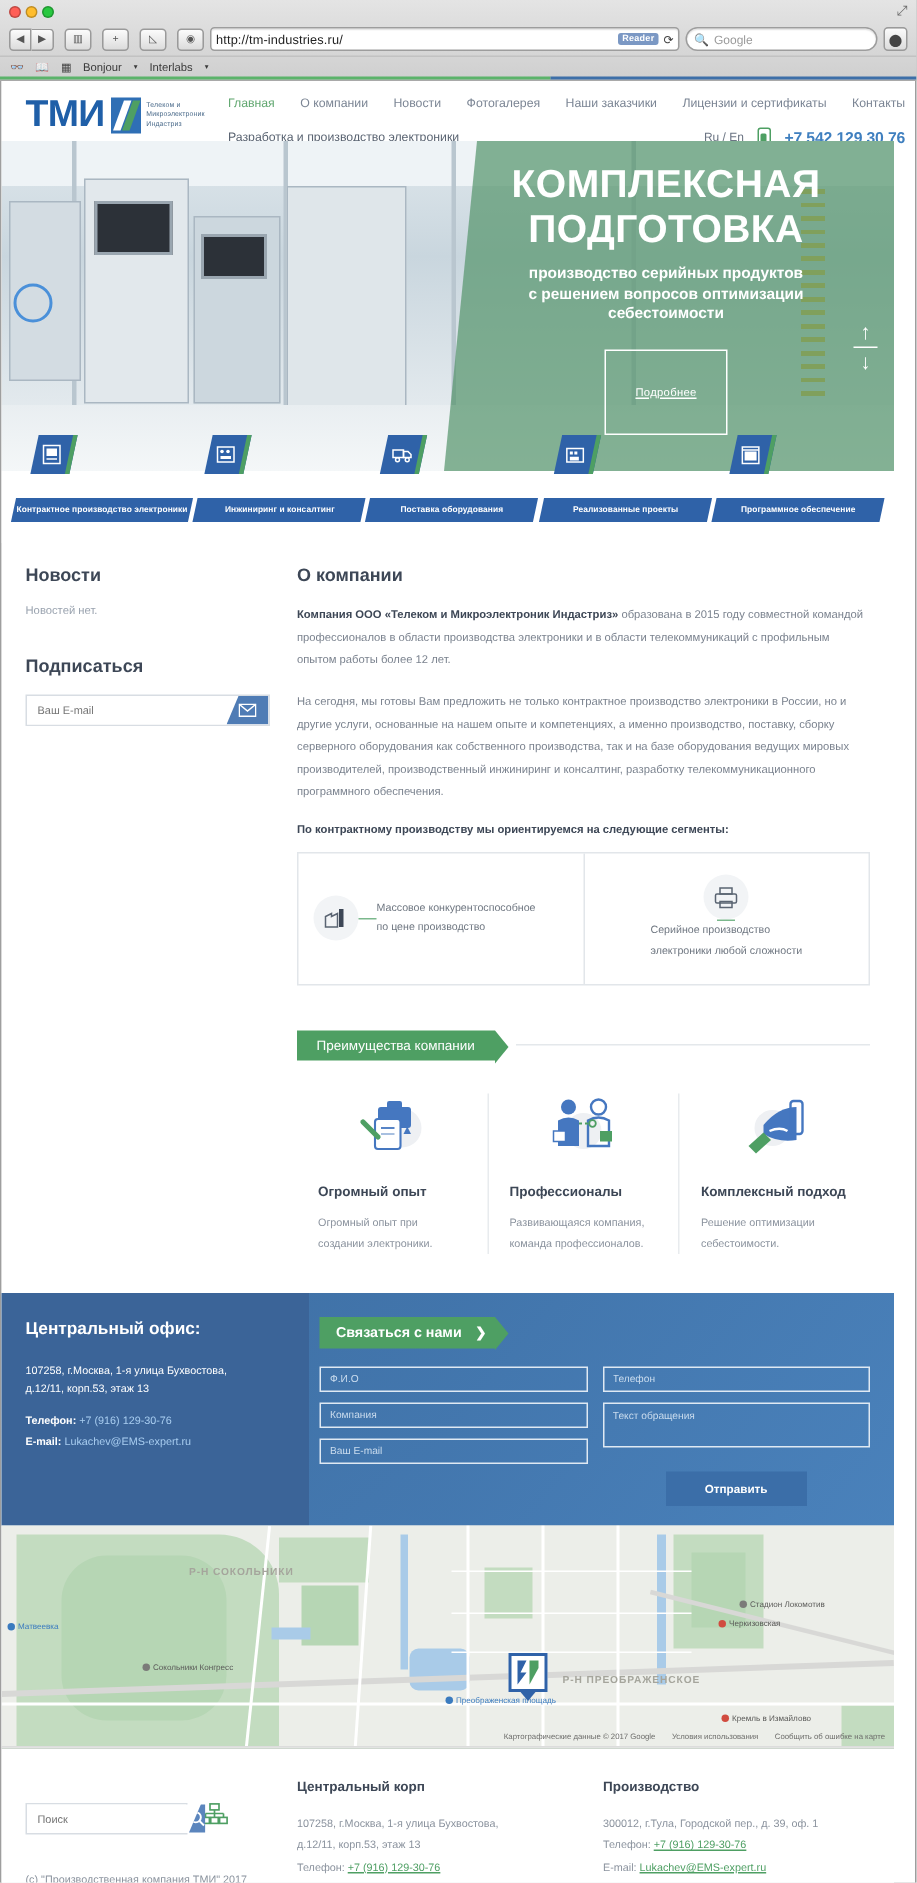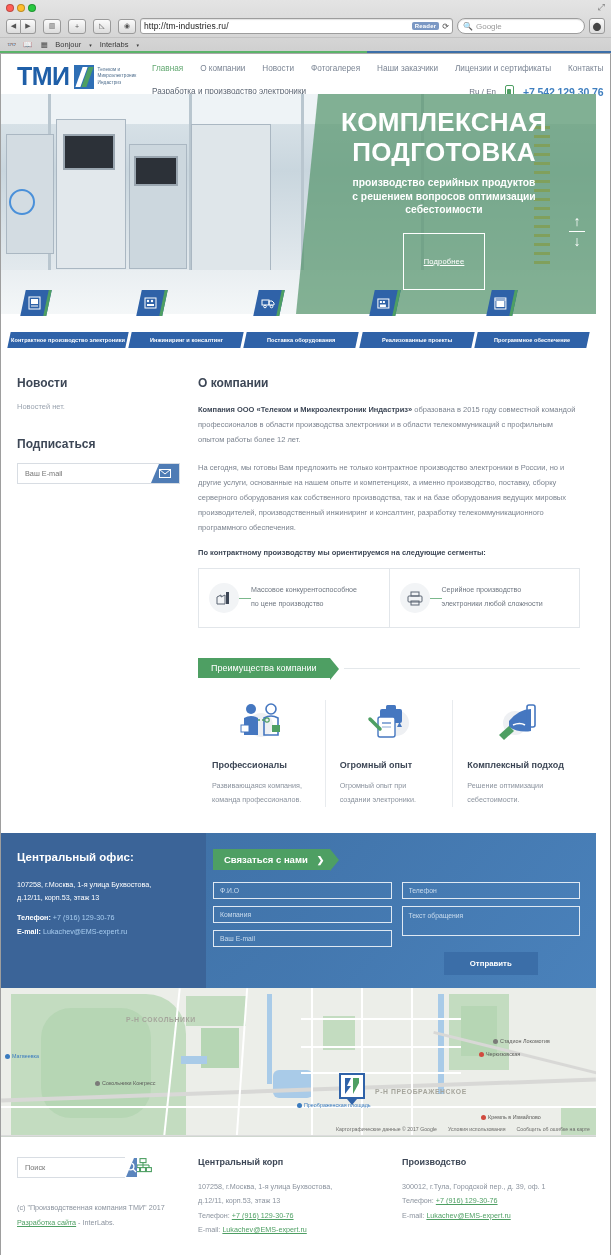--- a/index.html
+++ b/index.html
@@ -161,21 +161,21 @@
   .subform input { flex:1; border:0; outline:0; padding:0 7px; font-size:7.3px; color:#a9b0b9;
     font-family:"Liberation Sans",sans-serif; }
   .subform .sbtn { width:28px; background:#4f7cb5; display:flex; align-items:center; justify-content:center;
      clip-path: polygon(8px 0, 100% 0, 100% 100%, 0 100%); }
 
   .body-p { font-size:7.5px; color:#7b838f; line-height:2.0; margin-bottom:13px; }
   .body-p b { color:#3d4756; }
   .seg-title { font-size:7.5px; color:#3d4756; font-weight:bold; margin-bottom:11px; }
   .segments { display:flex; border:1px solid #e2e6ea; }
   .seg { flex:1; display:flex; align-items:center; gap:0; padding:14px 10px; }
-  .seg + .seg { border-left:1px solid #e2e6ea; }
+  .seg + .seg { border-left:1px solid #e2e6ea;flex-direction:column; }
   .seg-ico { width:30px; height:30px; border-radius:50%; background:#f2f4f6;
      display:flex; align-items:center; justify-content:center; flex:0 0 30px; }
   .seg-dash { width:12px; height:1px; background:#7bb88c; }
   .seg-txt { font-size:7.1px; color:#6e7680; line-height:1.95; }
 
   .adv-head { margin-top:30px; display:flex; align-items:center; }
   .adv-tag { background:#4e9f63; color:#fff; font-size:9px; padding:5px 13px 5px 13px;
      position:relative; }
   .adv-tag:after { content:""; position:absolute; right:-9px; top:0; border-left:9px solid #4e9f63;
      border-top:11px solid transparent; border-bottom:11px solid transparent; }
@@ -238,21 +238,21 @@
   .map-pin { position:absolute; left:338px; top:85px; width:26px; height:30px; }
   .map-pin .bx { width:26px; height:26px; background:#fff; border:2px solid #2f62a8; }
   .map-pin .tp { width:0;height:0;margin:0 auto; border-left:5px solid transparent; border-right:5px solid transparent;
      border-top:6px solid #2f62a8; }
   .map-attr { position:absolute; right:6px; bottom:3px; display:flex; gap:11px; font-size:5.2px; color:#6d6d6b; }
   .map-ctrls { position:absolute; left:4px; top:4px; width:10px; height:26px; }
 
   
   .footer { display:flex; padding: 20px 16px 16px 16px; gap:18px; background:#fff; }
   .f-left { width:163px; flex:0 0 163px; }
-  .searchrow { display:flex; align-items:center; gap:9px; }
+  .searchrow { display:flex; align-items:center; gap:9px;margin-top:16px; }
   .searchbox { display:flex; border:1px solid #d8dde3; height:21px; width:108px; }
   .searchbox input { flex:1; border:0; outline:0; padding:0 7px; font-size:7.3px; color:#a9b0b9;
      font-family:"Liberation Sans",sans-serif; }
   .searchbox .sbtn { width:28px; background:#5b85bd; display:flex;align-items:center;justify-content:center;
      clip-path: polygon(8px 0, 100% 0, 100% 100%, 0 100%); }
   .copy { margin-top:22px; font-size:7.2px; color:#8b939e; line-height:2.1; }
   .copy a { color:#4e9f63; }
   .f-cols { flex:1; display:flex; gap:26px; }
   .f-col { flex:1; }
   .f-h { font-size:9px; color:#3d4756; font-weight:bold; margin-bottom:13px; }
@@ -504,52 +504,52 @@
         </div>
 
         <div class="adv-head">
           <span class="adv-tag">Преимущества компании</span>
           <span class="adv-line"></span>
         </div>
 
         <div class="adv-grid">
           <div class="adv-col">
             <div class="adv-ico">
+              <svg width="46" height="42" viewBox="0 0 46 42">
+                <circle cx="30" cy="22" r="13" fill="#eef0f3"></circle>
+                <rect x="14" y="8" width="22" height="14" rx="2" fill="#4577c0"></rect>
+                <rect x="20" y="4" width="10" height="5" rx="1.5" fill="#4577c0"></rect>
+                <rect x="12" y="16" width="17" height="20" rx="2" fill="#fff" stroke="#4577c0" stroke-width="1.4"></rect>
+                <line x1="16" y1="22" x2="25" y2="22" stroke="#4577c0" stroke-width="1.2"></line>
+                <line x1="16" y1="26" x2="25" y2="26" stroke="#9fb9dd" stroke-width="1.2"></line>
+                <path d="M4 18 L14 28" stroke="#4e9f63" stroke-width="3.5" stroke-linecap="round"></path>
+                <path d="M31 26 l5 0 l-2.5 -5 z" fill="#4577c0"></path>
+              </svg>
+            </div>
+            <div class="adv-h">Огромный опыт</div>
+            <div class="adv-p" style="white-space:pre-line">Огромный опыт при
+создании электроники.</div>
+          </div>
+          <div class="adv-col">
+            <div class="adv-ico">
               <svg width="50" height="42" viewBox="0 0 50 42">
                 <circle cx="25" cy="24" r="12" fill="#eef0f3"></circle>
                 <circle cx="15" cy="8" r="5" fill="#4577c0"></circle>
                 <path d="M8 17 q7 -4 14 0 v17 h-14z" fill="#4577c0"></path>
                 <rect x="5" y="24" width="8" height="7" fill="#fff" stroke="#4577c0"></rect>
                 <circle cx="35" cy="8" r="5" fill="none" stroke="#4577c0" stroke-width="1.6"></circle>
                 <path d="M28 17 q7 -4 14 0 v17 h-14z" fill="none" stroke="#4577c0" stroke-width="1.6"></path>
                 <rect x="36" y="24" width="8" height="7" fill="#4e9f63"></rect>
                 <line x1="22" y1="19" x2="30" y2="19" stroke="#4e9f63" stroke-width="1.4" stroke-dasharray="2 2"></line>
                 <circle cx="31" cy="19" r="2.2" fill="none" stroke="#4e9f63" stroke-width="1.2"></circle>
               </svg>
             </div>
             <div class="adv-h">Профессионалы</div>
             <div class="adv-p" style="white-space:pre-line">Развивающаяся компания,
 команда профессионалов.</div>
-          </div>
-          <div class="adv-col">
-            <div class="adv-ico">
-              <svg width="46" height="42" viewBox="0 0 46 42">
-                <circle cx="30" cy="22" r="13" fill="#eef0f3"></circle>
-                <rect x="14" y="8" width="22" height="14" rx="2" fill="#4577c0"></rect>
-                <rect x="20" y="4" width="10" height="5" rx="1.5" fill="#4577c0"></rect>
-                <rect x="12" y="16" width="17" height="20" rx="2" fill="#fff" stroke="#4577c0" stroke-width="1.4"></rect>
-                <line x1="16" y1="22" x2="25" y2="22" stroke="#4577c0" stroke-width="1.2"></line>
-                <line x1="16" y1="26" x2="25" y2="26" stroke="#9fb9dd" stroke-width="1.2"></line>
-                <path d="M4 18 L14 28" stroke="#4e9f63" stroke-width="3.5" stroke-linecap="round"></path>
-                <path d="M31 26 l5 0 l-2.5 -5 z" fill="#4577c0"></path>
-              </svg>
-            </div>
-            <div class="adv-h">Огромный опыт</div>
-            <div class="adv-p" style="white-space:pre-line">Огромный опыт при
-создании электроники.</div>
           </div>
           <div class="adv-col">
             <div class="adv-ico">
               <svg width="48" height="42" viewBox="0 0 48 42">
                 <circle cx="22" cy="22" r="12" fill="#eef0f3"></circle>
                 <path d="M16 20 q10 -12 22 -12 v22 q-12 2 -22 -4z" fill="#4577c0"></path>
                 <path d="M20 24 q7 -3 12 0" fill="none" stroke="#fff" stroke-width="1.6"></path>
                 <rect x="34" y="4" width="8" height="22" rx="2" fill="none" stroke="#4577c0" stroke-width="1.6"></rect>
                 <path d="M6 34 l10 -9 l5 5 l-10 9z" fill="#4e9f63"></path>
               </svg>

